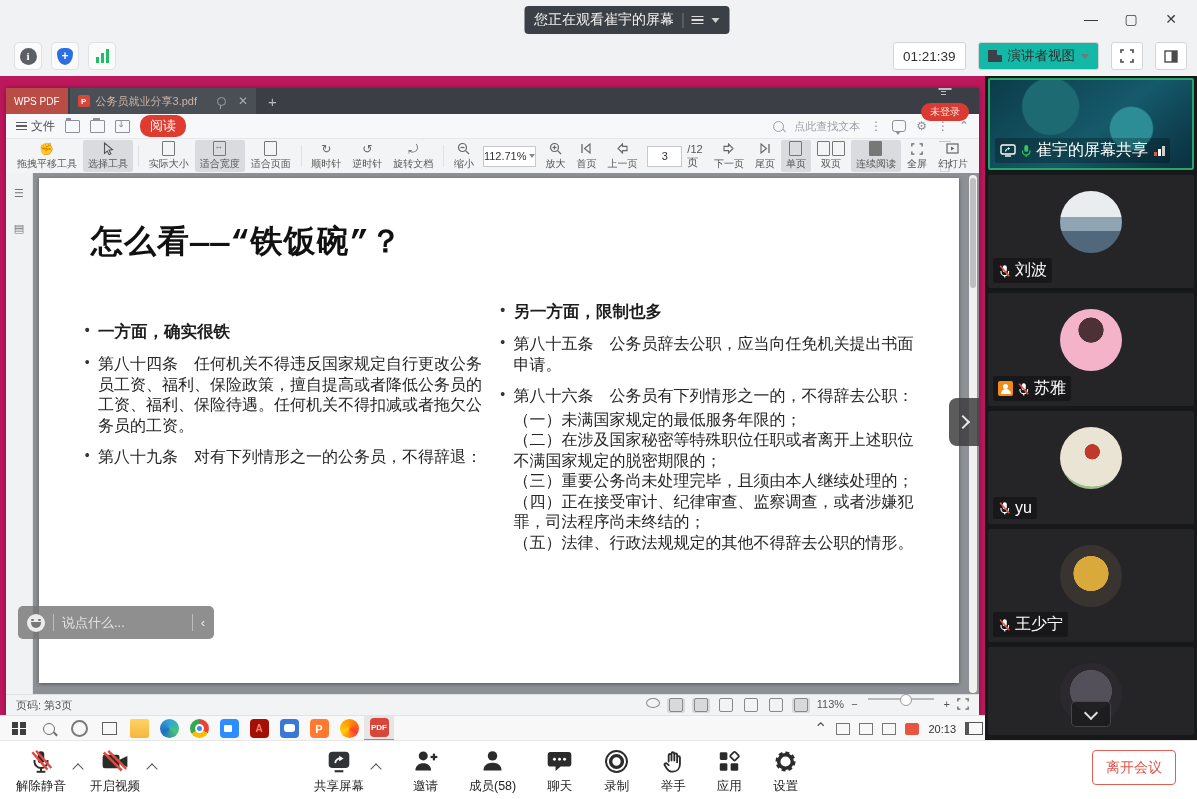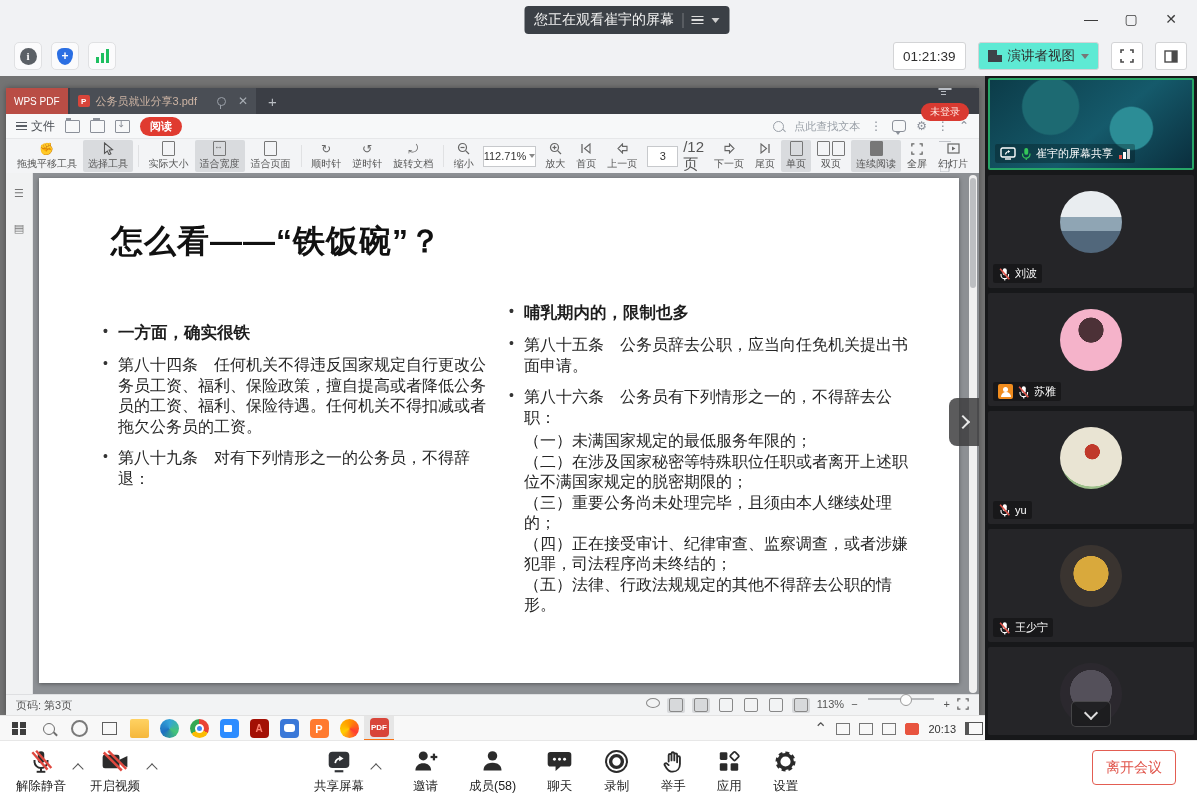--- a/index.html
+++ b/index.html
@@ -20,29 +20,29 @@
     display:inline-flex;align-items:center;justify-content:center;margin-right:9px;}
   .info-dot{width:17px;height:17px;border-radius:50%;background:#5b6066;color:#fff;font-size:11px;font-weight:bold;
     display:flex;align-items:center;justify-content:center;font-family:"Liberation Serif",serif;}
   .shield{width:16px;height:17px;background:#2b6fe3;border-radius:7px 7px 8px 8px / 5px 5px 11px 11px;color:#fff;
     font-size:12px;display:flex;align-items:center;justify-content:center;font-weight:bold;}
   .bars{display:flex;align-items:flex-end;gap:2px;height:14px;}
   .bars i{width:3px;background:#1dbf60;display:block;}
   .r2-right{position:absolute;right:10px;top:0;display:flex;align-items:center;gap:12px;}
   .timer-box{height:26px;border:1px solid #d3d4d6;background:#fff;border-radius:3px;display:flex;align-items:center;
     padding:0 9px;font-size:13.5px;color:#2e2e2e;}
-  .view-btn{height:26px;border:1px solid #d3d4d6;background:#5eead4;border-radius:3px;display:flex;align-items:center;
+  .view-btn{height:26px;border:1px solid #d3d4d6;background:#14b8a6;border-radius:3px;display:flex;align-items:center;
     padding:0 9px;gap:6px;font-size:13.5px;color:#2e2e2e;}
   .layout-ico{position:relative;width:14px;height:12px;}
   .layout-ico::before{content:"";position:absolute;left:0;top:0;width:9px;height:12px;background:#3d4248;}
   .layout-ico::after{content:"";position:absolute;right:0;bottom:0;width:5px;height:7px;background:#3d4248;}
   .tool-sq{width:30px;height:26px;border:1px solid #d3d4d6;background:#fff;border-radius:3px;
     display:flex;align-items:center;justify-content:center;}
   
-  #stage{position:absolute;left:0;top:76px;width:1184px;height:664px;background:#737373;overflow:hidden;}
+  #stage{position:absolute;left:0;top:76px;width:1184px;height:664px;background:#be185d;overflow:hidden;}
   #wps{position:absolute;left:6px;top:12px;width:973px;height:627px;background:#fff;box-shadow:0 0 6px rgba(0,0,0,.35);}
   .wps-titlebar{height:26px;background:#3b3e45;display:flex;align-items:stretch;}
   .wps-apptab{background:#b94d45;color:#fff;font-size:10px;display:flex;align-items:center;padding:0 8px;}
   .doc-tab{background:#4a4e55;display:flex;align-items:center;gap:6px;padding:0 8px;margin-left:2px;min-width:150px;}
   .pdfmini{width:12px;height:12px;background:#d8453a;border-radius:2px;color:#fff;font-size:8px;font-weight:bold;
     display:flex;align-items:center;justify-content:center;}
   .doc-tab .t{color:#cdb4a4;font-size:11px;}
   .pin{width:7px;height:7px;border:1.3px solid #9aa0a8;border-radius:50%;position:relative;margin-left:14px;}
   .pin::after{content:"";position:absolute;left:2px;top:7px;width:1.3px;height:4px;background:#9aa0a8;}
   .tab-x{color:#a8adb4;font-size:12px;margin-left:6px;}
@@ -53,21 +53,21 @@
   .login-pill{background:#d93a31;color:#ffe9e2;font-size:10px;border-radius:9px;padding:2px 9px;}
   .wtb{color:#b9bdc4;font-size:12px;}
   .wps-menubar{height:24px;background:#f7f8f9;border-bottom:1px solid #e6e7e9;display:flex;align-items:center;
     padding:0 10px;gap:10px;font-size:12px;color:#4b4f55;}
   .burger{display:inline-flex;flex-direction:column;gap:2px;margin-right:4px;}
   .burger i{width:11px;height:1.4px;background:#5a5f66;display:block;}
   .mini-ico{width:13px;height:11px;border:1.2px solid #8b9099;border-radius:1px;position:relative;display:inline-block;}
   .mini-ico.folder::before{content:"";position:absolute;top:-3px;left:0;width:5px;height:2px;background:#8b9099;}
   .mini-ico.printer::before{content:"";position:absolute;top:-3px;left:2px;width:7px;height:2px;background:#8b9099;}
   .mini-ico.export::before{content:"↧";position:absolute;left:1px;top:-3px;font-size:10px;color:#8b9099;}
-  .read-pill{background:#e03b30;color:#fff;font-size:11px;border-radius:10px;padding:2px 10px;font-weight:bold;}
+  .read-pill{background:#e03b30;color:#fff;font-size:13px;border-radius:10px;padding:2px 10px;}
   .menubar-right{margin-left:auto;display:flex;align-items:center;gap:10px;color:#8b9099;}
   .mag{width:9px;height:9px;border:1.4px solid #9aa0a8;border-radius:50%;position:relative;display:inline-block;}
   .mag::after{content:"";position:absolute;left:8px;top:8px;width:4px;height:1.4px;background:#9aa0a8;transform:rotate(45deg);}
   .search-txt{font-size:11px;color:#9aa0a8;}
   .bubble-ico{width:12px;height:10px;border:1.3px solid #8b9099;border-radius:3px;position:relative;}
   .bubble-ico::after{content:"";position:absolute;left:2px;bottom:-4px;border-left:3px solid transparent;border-right:3px solid transparent;border-top:4px solid #8b9099;}
   
   .wps-toolbar{height:34px;background:#f3f4f6;border-bottom:1px solid #dddee0;display:flex;align-items:center;
     padding:0 6px;gap:1px;}
   .titem{display:flex;flex-direction:column;align-items:center;justify-content:center;height:32px;padding:0 5px;border-radius:2px;}
@@ -76,31 +76,31 @@
   .tico{height:14px;display:flex;align-items:center;justify-content:center;color:#666;font-size:12px;line-height:1;}
   .sq{width:11px;height:13px;border:1.2px solid #777;border-radius:1px;display:inline-block;position:relative;}
   .sq.fill{background:#777;}
   .sq.wide::after{content:"↔";position:absolute;left:0;top:0;font-size:9px;color:#777;}
   .tsep{width:1px;height:22px;background:#e0e1e3;margin:0 4px;}
   .zoombox{width:62px;height:19px;border:1px solid #c7c9cc;background:#fff;font-size:11px;color:#333;
     display:flex;align-items:center;justify-content:center;gap:3px;margin:0 3px;}
   .zoombox .dd{width:0;height:0;border-left:3px solid transparent;border-right:3px solid transparent;border-top:4px solid #888;}
   .pagebox{width:52px;height:19px;border:1px solid #c7c9cc;background:#fff;font-size:11px;color:#333;
     display:flex;align-items:center;justify-content:center;margin:0 4px;}
-  .pages-total{font-size:15px;color:#555;margin-right:4px;}
+  .pages-total{font-size:11px;color:#555;margin-right:4px;}
   
   .wps-body{position:absolute;top:85px;bottom:20px;left:0;right:0;display:flex;}
   .left-strip{width:26px;background:#f1f2f3;border-right:1px solid #e2e3e5;display:flex;flex-direction:column;
     align-items:center;padding-top:14px;gap:22px;color:#777;font-size:11px;}
   .docarea{flex:1;background:#8d9094;position:relative;overflow:hidden;}
   .page{position:absolute;left:6px;right:20px;top:5px;bottom:12px;background:#fff;box-shadow:0 1px 4px rgba(0,0,0,.4);overflow:hidden;}
   .vtrack{position:absolute;right:2px;top:2px;bottom:2px;width:8px;background:#f0f0f0;border-radius:4px;}
   .vthumb{position:absolute;left:1px;top:3px;width:6px;height:110px;background:#bdbfc2;border-radius:3px;}
   
-  .slide{font-family:Liberation Sans, sans-serif;color:#1d1d1d;padding-left:20px;}
+  .slide{font-family:Liberation Mono, monospace;color:#1d1d1d;}
   .slide-title{margin:42px 0 0 52px;font-size:32px;font-weight:bold;letter-spacing:1px;color:#111;}
   .cols{display:flex;gap:14px;margin-top:38px;padding:0 36px 0 42px;}
   .colL{width:48.5%;padding-top:20px;}
   .colR{width:51.5%;}
   .bh{font-weight:bold;font-size:16.5px;margin-bottom:12px;position:relative;padding-left:17px;line-height:1.3;}
   .bh::before,.bp::before{content:"•";position:absolute;left:2px;top:0;font-size:14px;color:#333;}
   .bp{position:relative;padding-left:17px;font-size:16px;line-height:1.28;margin-bottom:11px;color:#262626;}
   .subs{padding-left:17px;margin-top:-8px;margin-bottom:10px;}
   .sub{font-size:16px;line-height:1.28;color:#262626;}
   
@@ -154,21 +154,21 @@
   .tray{margin-left:auto;display:flex;align-items:center;gap:9px;padding-right:6px;color:#555;}
   .tray .tico2{width:12px;height:10px;border:1.2px solid #777;}
   .tray .red{background:#e8543f;border-color:#e8543f;border-radius:2px;}
   .tb-time{font-size:11px;color:#333;}
   .notif{width:13px;height:11px;border:1.3px solid #555;border-left-width:4px;}
   
   #sidebar{position:absolute;left:985px;top:76px;width:212px;height:664px;background:#17181a;overflow:hidden;padding-top:2px;}
   .tile{position:relative;width:206px;margin:0 auto 5px auto;background:#252528;border-radius:2px;overflow:hidden;}
   .tile .nrow{position:absolute;left:5px;bottom:5px;display:flex;align-items:center;gap:4px;
     background:rgba(0,0,0,.35);border-radius:2px;padding:2px 5px;}
-  .tile .nm{color:#fff;font-size:11px;white-space:nowrap;}
+  .tile .nm{color:#fff;font-size:16px;white-space:nowrap;}
   .t-video{height:92px;border:2px solid #27a567;box-sizing:border-box;
     background:radial-gradient(circle at 30% 30%,#1d6a72 0 18%,transparent 19%),
                radial-gradient(circle at 70% 55%,#2c8d96 0 14%,transparent 15%),
                linear-gradient(140deg,#0c3c49,#155a6b 55%,#0a2e3d);}
   .avatar{position:absolute;left:50%;top:16px;transform:translateX(-50%);width:62px;height:62px;border-radius:50%;}
   .av-liubo{background:linear-gradient(#e9edf0 0 42%,#8fa5b4 42% 64%,#51677b 64% 100%);}
   .av-suya{background:radial-gradient(circle at 50% 34%,#4c3137 0 24%,#f5b3ca 25% 100%);}
   .av-yu{background:radial-gradient(circle at 52% 40%,#c0392b 0 15%,#e9e4d3 16% 70%,#9dc08b 71% 100%);}
   .av-wang{background:radial-gradient(circle at 50% 46%,#d9a93c 0 38%,#3a3430 39% 100%);}
   .av-dim{background:radial-gradient(circle at 50% 45%,#54505a 0 45%,#2b282e 46% 100%);}
@@ -451,21 +451,21 @@
         <div class="docarea">
           <div class="page slide">
             <div class="slide-title">怎么看——“铁饭碗”？</div>
             <div class="cols">
               <div class="colL">
                 <div class="bh">一方面，确实很铁</div>
                 <div class="bp">第八十四条　任何机关不得违反国家规定自行更改公务员工资、福利、保险政策，擅自提高或者降低公务员的工资、福利、保险待遇。任何机关不得扣减或者拖欠公务员的工资。</div>
                 <div class="bp">第八十九条　对有下列情形之一的公务员，不得辞退：</div>
               </div>
               <div class="colR">
-                <div class="bh">哺乳期内的，限制也多</div>
+                <div class="bh">另一方面，限制也多</div>
                 <div class="bp">第八十五条　公务员辞去公职，应当向任免机关提出书面申请。</div>
                 <div class="bp">第八十六条　公务员有下列情形之一的，不得辞去公职：</div>
                 <div class="subs">
                   <div class="sub">（一）未满国家规定的最低服务年限的；</div>
                   <div class="sub">（二）在涉及国家秘密等特殊职位任职或者离开上述职位不满国家规定的脱密期限的；</div>
                   <div class="sub">（三）重要公务尚未处理完毕，且须由本人继续处理的；</div>
                   <div class="sub">（四）正在接受审计、纪律审查、监察调查，或者涉嫌犯罪，司法程序尚未终结的；</div>
                   <div class="sub">（五）法律、行政法规规定的其他不得辞去公职的情形。</div>
                 </div>
               </div>
@@ -505,20 +505,27 @@
               <span class="knob"></span>
             </span>
           <span>+</span>
           <svg width="12" height="12" viewBox="0 0 14 14">
             <path d="M1 4V1h3 M10 1h3v3 M13 10v3h-3 M4 13H1v-3" fill="none" stroke="#666" stroke-width="1.5"></path>
           </svg>
         </div>
       </div>
     </div>
 
+    <div class="chat-bubble">
+      <span class="smiley"></span>
+      <span class="vd"></span>
+      <span class="ph">说点什么...</span>
+      <span class="vd"></span>
+      <span class="lt">‹</span>
+    </div>
 
     <div class="collapse-handle">
         <span class="ch"></span>
       </div>
 
     <div class="taskbar">
       <div class="tb-item">
           <span class="win-logo">
             <i></i>
             <i></i>

